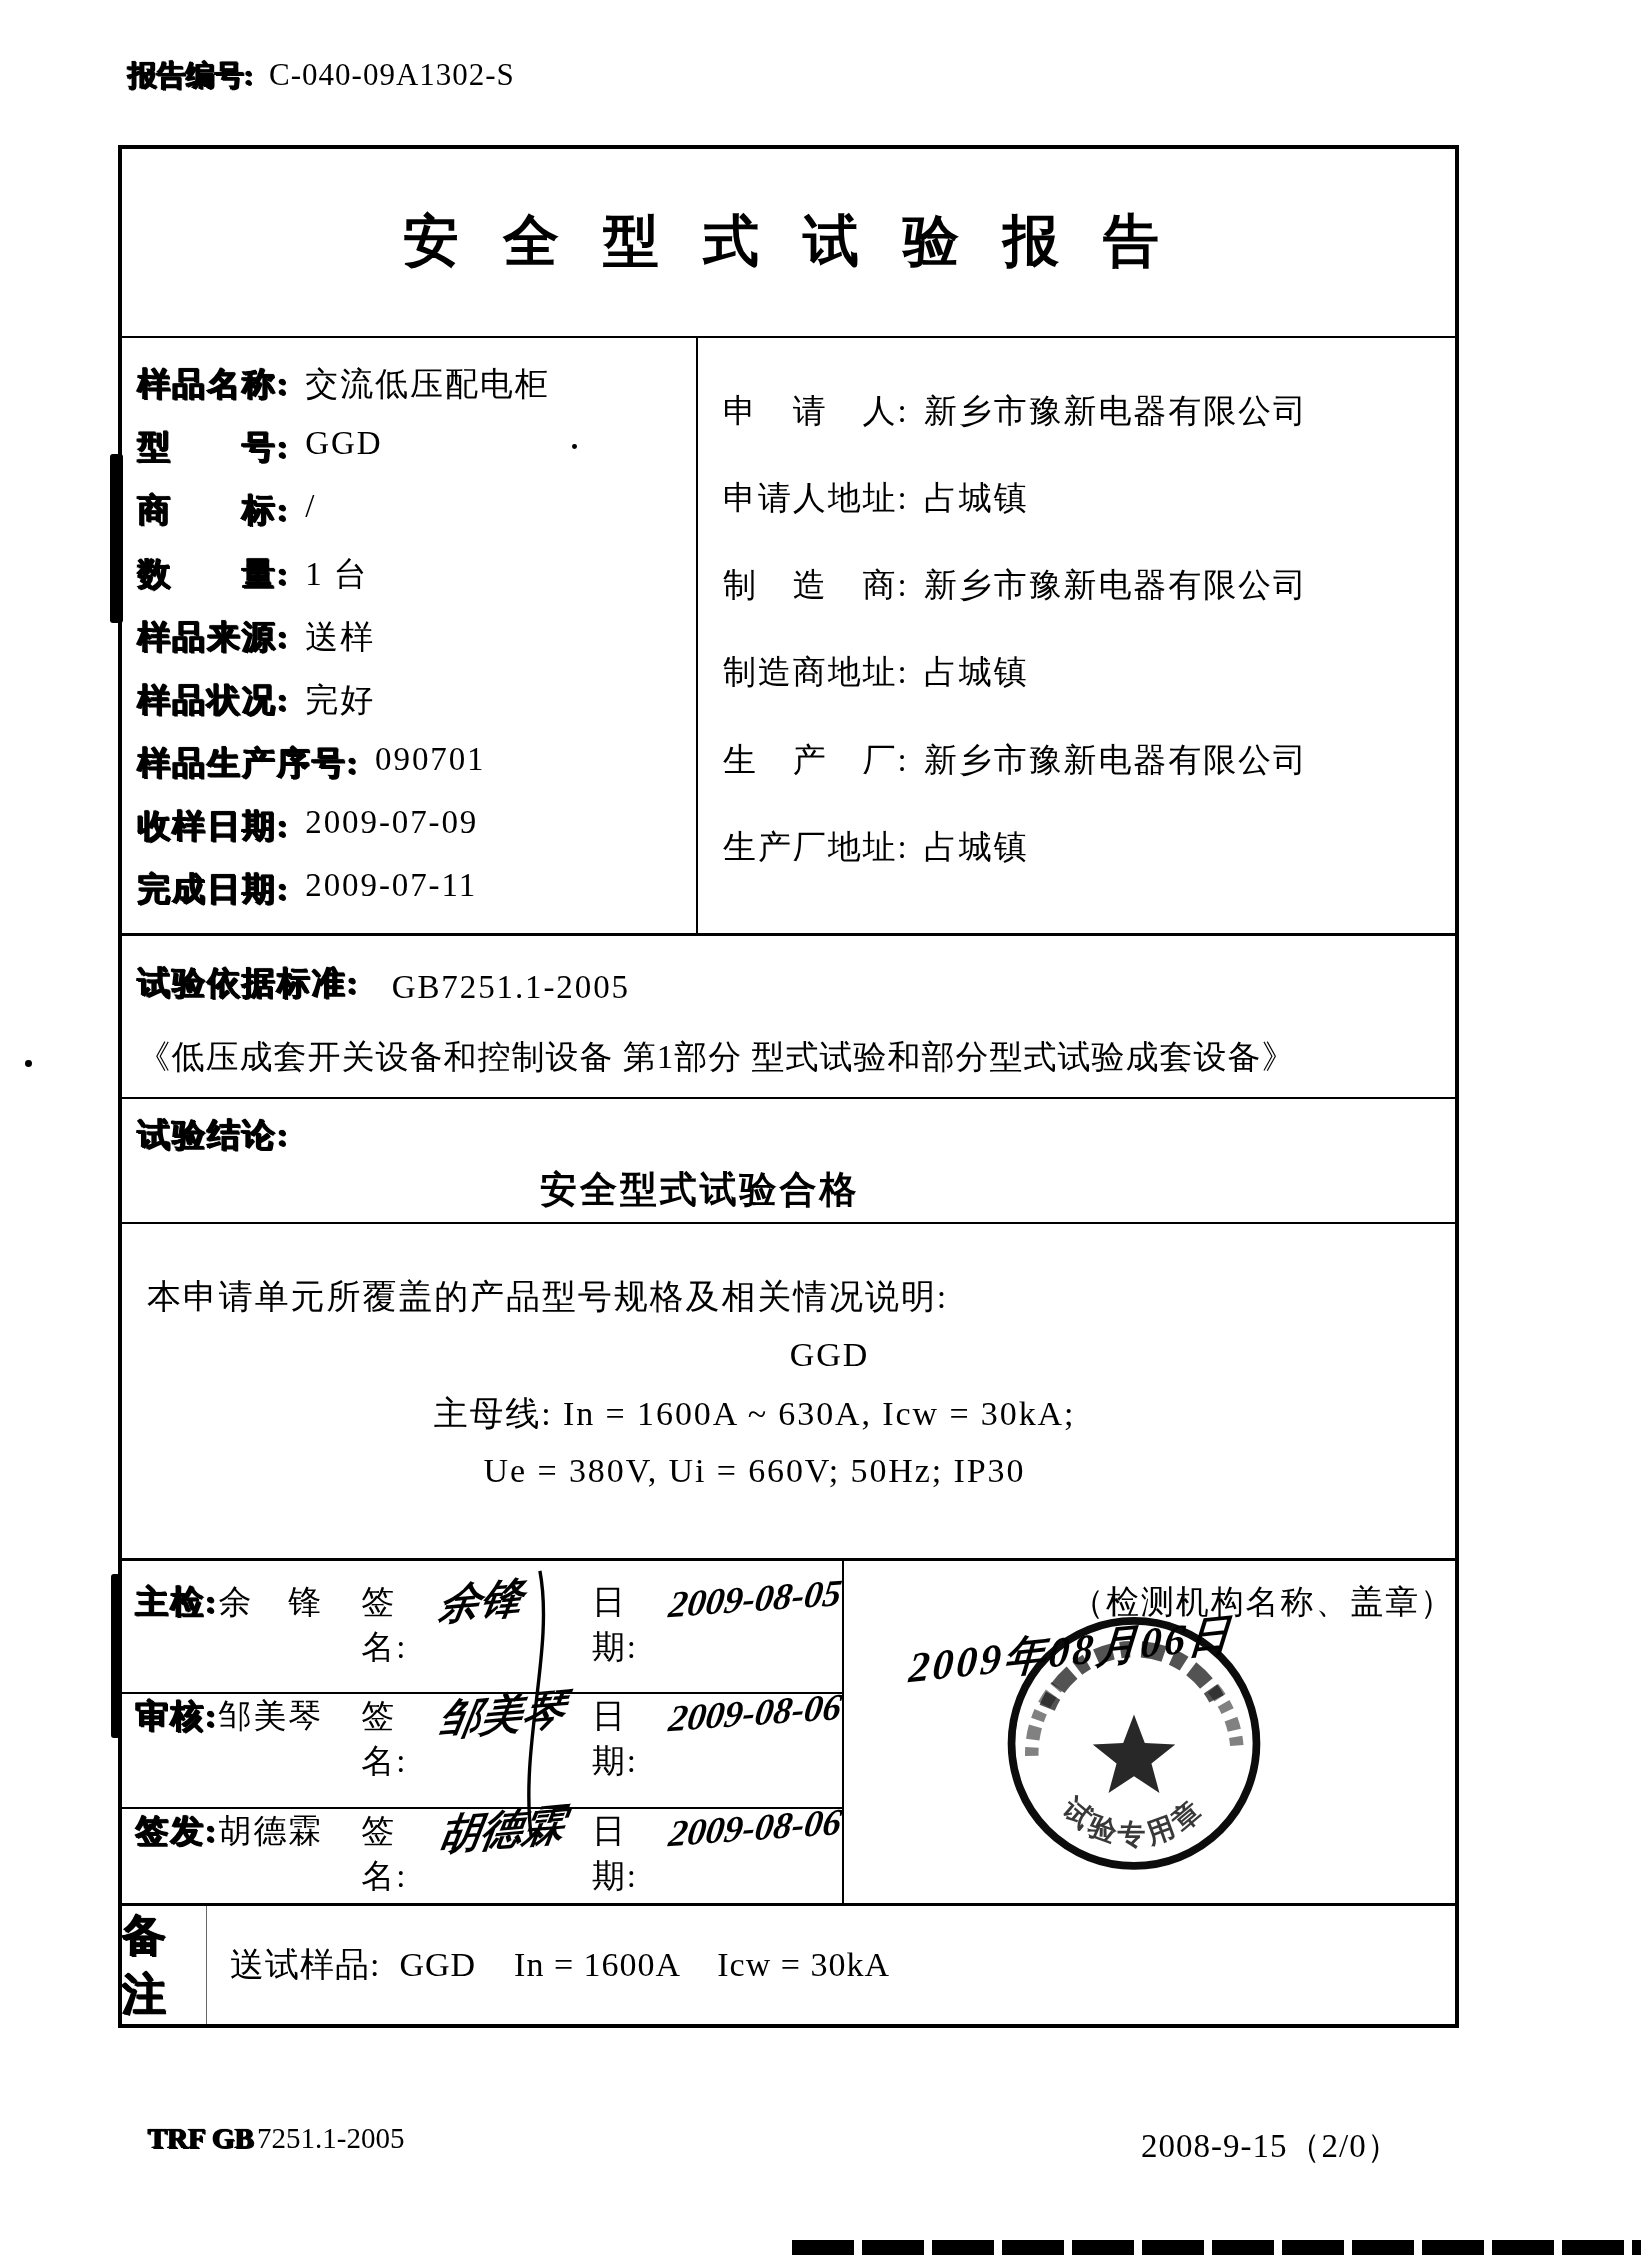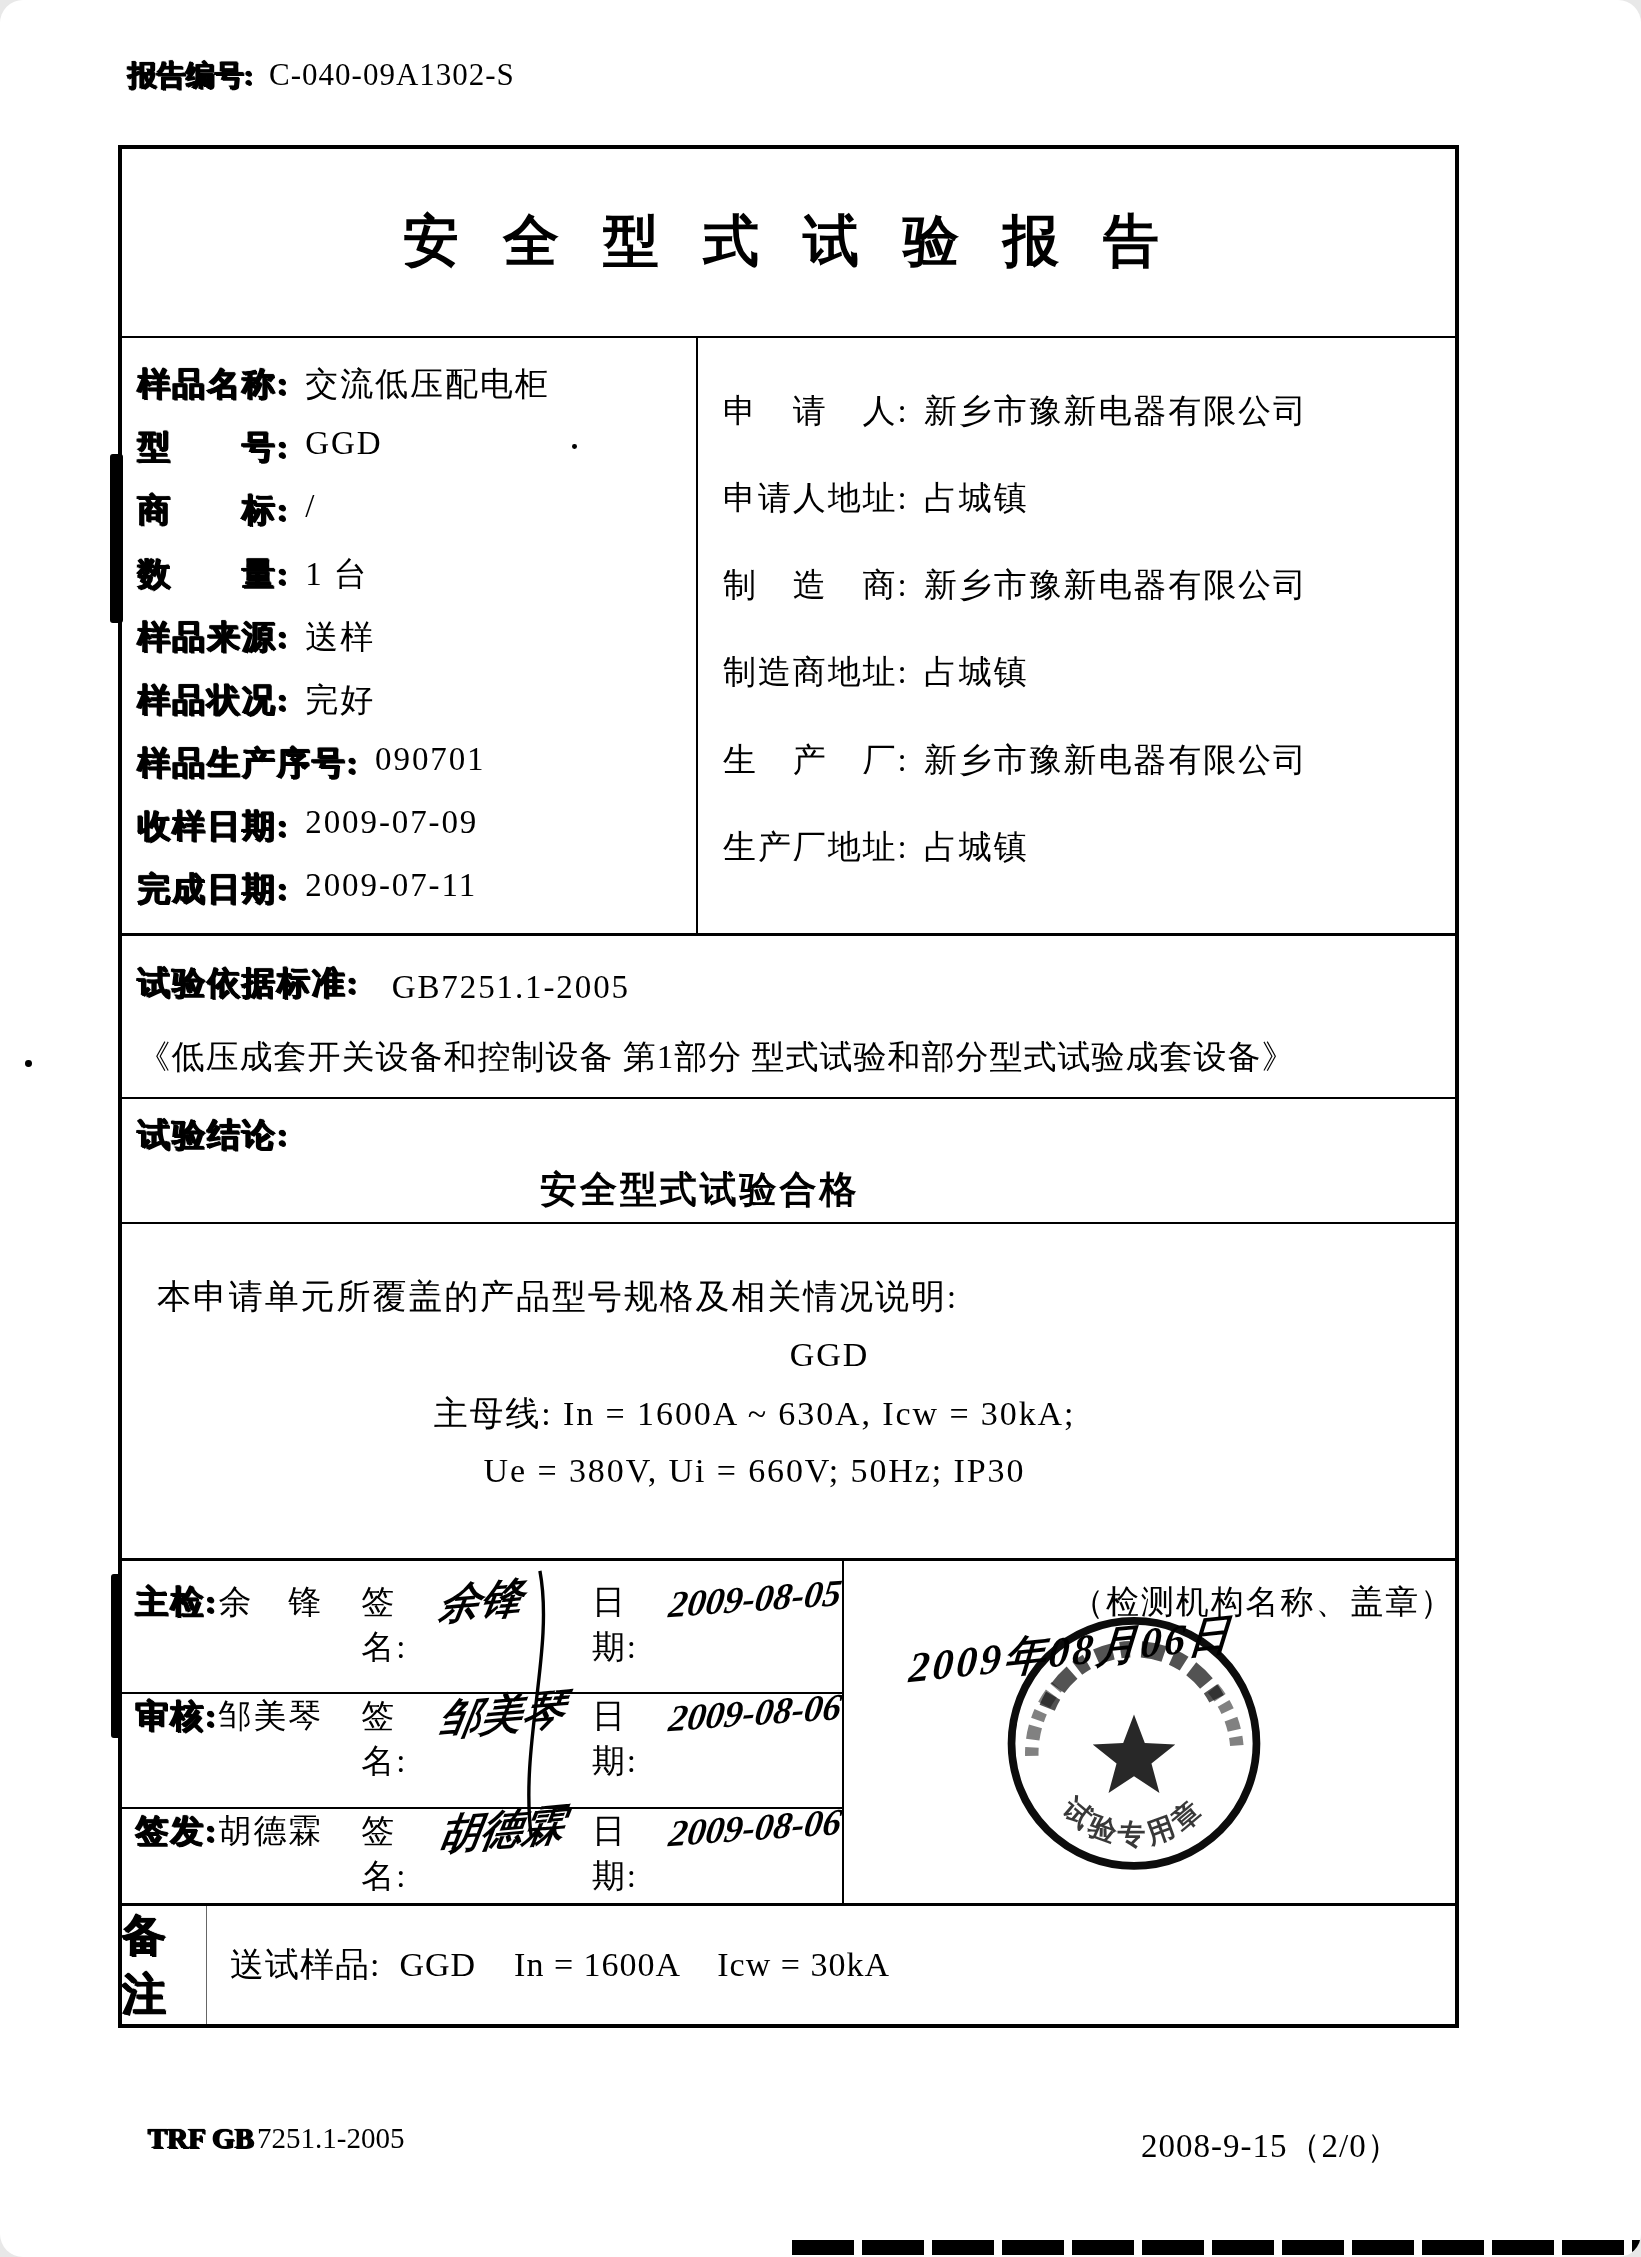--- a/index.html
+++ b/index.html
@@ -5,21 +5,20 @@
   * { box-sizing: border-box; margin: 0; padding: 0; }
   html,body { background:#e8e8e8; }
   .page {
     position: relative;
     width: 1641px; height: 2257px;
     background: #fff;
     color: #000;
     font-family: "Liberation Serif", "DejaVu Serif", serif;
     overflow: hidden;
     margin: 0 auto;
-    border-radius: 23px;
   }
   .smudge {
     font-weight: bold;
     text-shadow: 0 0 1px #000, 1px 1px 0 #000, -1px 0 0 #000;
   }
   
   .report-no {
     position: absolute; left: 128px; top: 56px;
     display: flex; gap: 15.4px; align-items: baseline;
     font-size: 29px;
@@ -59,21 +58,21 @@
   }
   .std-line1 { display: flex; gap: 32px; letter-spacing: 1.9px; align-items: flex-end; }
   .std-line2 { margin-top: 29px; letter-spacing: 1px; font-size: 33px; white-space: nowrap; }
   .row-conclusion { height: 126px; border-top: 2.9px solid #000; padding: 13.5px 0 0 15.4px; }
   .concl-label { font-size: 33px; letter-spacing: 1.9px; }
   .concl-result {
     text-align: center; padding-right: 193px; margin-top: 7.7px;
     font-size: 37px; font-weight: 600; letter-spacing: 2.9px;
   }
   .row-coverage { height: 338px; border-top: 2.9px solid #000; padding-top: 50px; font-size: 34px; }
-  .cov-heading { padding-left: 35px; letter-spacing: 1.9px; }
+  .cov-heading { padding-left: 25px; letter-spacing: 1.9px; }
   .cov-model   { text-align: center; padding-left: 82px; margin-top: 15.4px; letter-spacing: 1.9px; }
   .cov-busbar  { text-align: center; padding-right: 68px; margin-top: 17.4px; letter-spacing: 1.9px; }
   .cov-ratings { text-align: center; padding-right: 68px; margin-top: 15.4px; letter-spacing: 1.9px; }
   .row-sign { height: 345px; border-top: 3.9px solid #000; display: flex; }
   .sign-left { width: 720px; display: flex; flex-direction: column; position: relative; }
   .sign-row { display: flex; align-items: flex-start; padding-left: 13.5px; font-size: 33px; overflow: visible; margin-top: 19px; }
   .sign-row-1 { height: 113px; }
   .sign-row-2, .sign-row-3 { height: 116px; border-top: 2.9px solid #000; }
   .sig-role { width: 89px; letter-spacing: 1.9px; }
   .sig-name { width: 153px; letter-spacing: 1.9px; }

